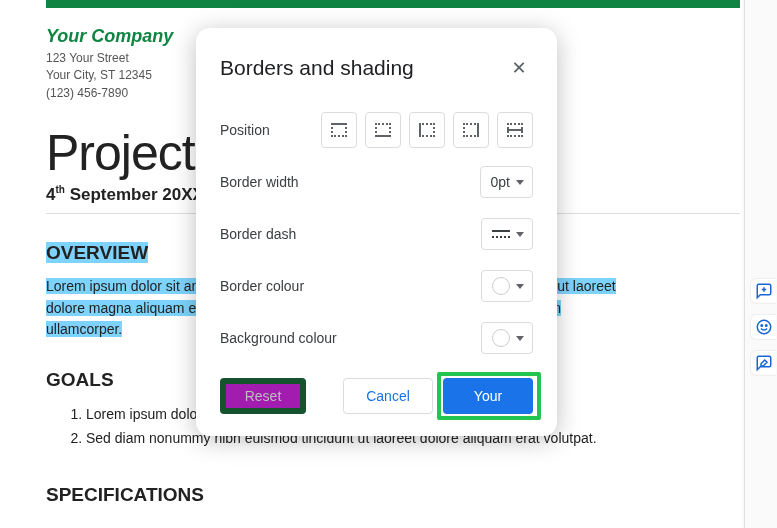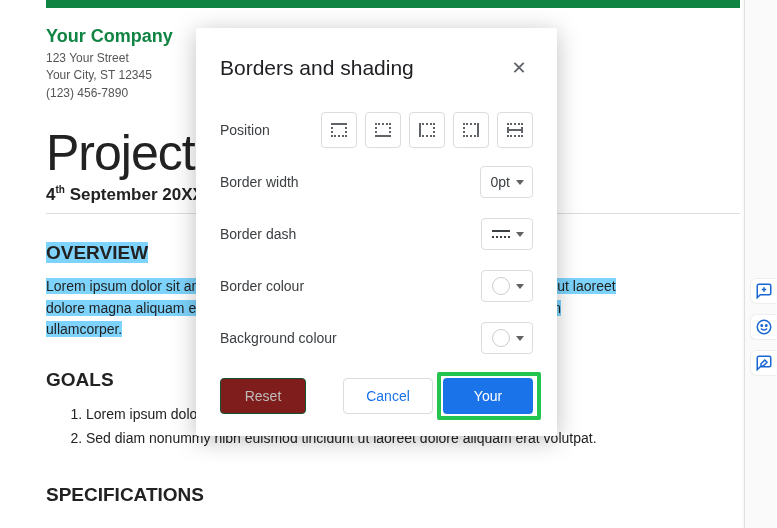--- a/index.html
+++ b/index.html
@@ -23,20 +23,21 @@
       height: 8px;
       background: #108442;
       margin-bottom: 18px;
       width: 694px;
     }
     .company-name {
       color: #108442;
       font-weight: bold;
       font-size: 18px;
       margin-bottom: 3px;
+      font-style: italic;
     }
     .addr { color: #555; font-size: 12px; line-height: 1.45; }
     .proj-title {
       font-size: 50px;
       font-weight: 400;
       color: #222;
       margin-top: 22px;
       letter-spacing: -1px;
     }
     .proj-date {
@@ -74,21 +75,21 @@
     .dim {
       position: absolute; inset:0;
       background: rgba(0,0,0,0);
     }
     
     .dialog {
       position: absolute;
       left: 196px; top: 28px;
       width: 361px;
       background: #fff;
-      border-radius: 2px;
+      border-radius: 14px;
       box-shadow: 0 4px 24px rgba(0,0,0,.25);
       padding: 26px 24px 22px 24px;
     }
     .dialog-title-row { display: flex; justify-content: space-between; align-items: center; margin-bottom: 22px;}
     .dialog-title { font-size: 21px; color: #202124; font-family: 'Google Sans', Arial, sans-serif;}
     .close-x { color: #5f6368; font-size: 18px; cursor: pointer; width: 28px; height:28px; display:flex; align-items:center; justify-content:center; border-radius:50%;}
     .row {
       display: flex; justify-content: space-between; align-items: center;
       height: 52px;
       font-size: 14px;
@@ -141,24 +142,24 @@
     .btn {
       height: 36px;
       border-radius: 4px;
       font-size: 14px;
       display: flex; align-items: center; justify-content: center;
       cursor: pointer;
       font-family: 'Google Sans', Arial, sans-serif;
       font-weight: 500;
     }
     .btn-reset {
-      border: 1px solid #14532d;
+      border: 6px solid #14532d;
       color: #bdbdbd;
       width: 86px;
-      background: #7f1d1d;
+      background: #a21caf;
       margin-right: auto;
     }
     .btn-cancel {
       border: 1px solid #dadce0;
       color: #1a73e8;
       width: 90px;
       background: #fff;
     }
     .btn-apply {
       background: #1a73e8;

